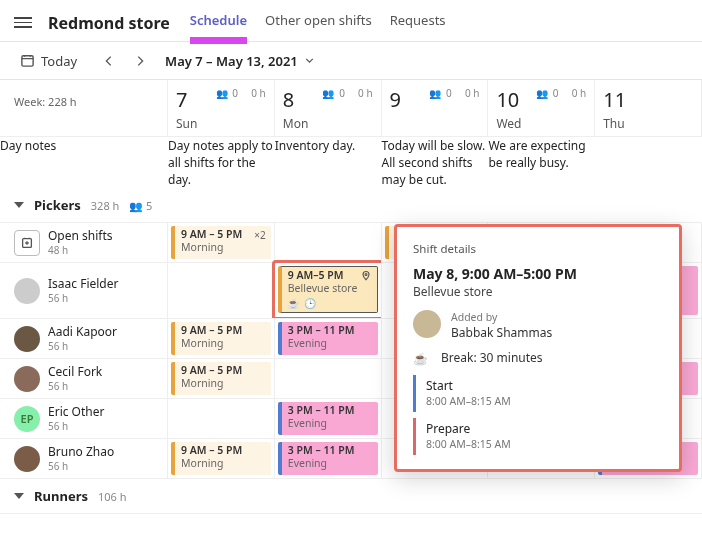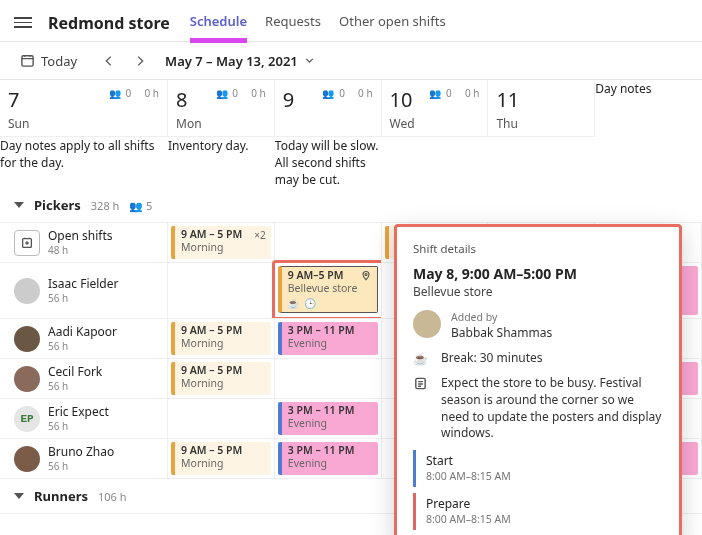--- a/index.html
+++ b/index.html
@@ -11,21 +11,21 @@
     width: 702px;
     height: 535px;
     overflow: hidden;
   }
   .hdr { display:flex; align-items:center; height:42px; padding: 4px 14px 0 14px; gap:16px; border-bottom: 1px solid #e5e5e5; }
   .hmb { width:18px; display:flex; flex-direction:column; gap:3px; cursor:pointer;}
   .hmb span { height:1.5px; background:#444; }
   .title { font-weight:700; font-size:16px; }
   .tabs { display:flex; gap:18px; font-size:13px; color:#555; margin-left:4px;}
   .tab { padding:10px 0 8px 0; cursor:pointer;}
-  .tab.active { color:#5B5FC7; border-bottom: 5px solid #d946ef; font-weight:600;}
+  .tab.active { color:#5B5FC7; border-bottom: 7px solid #d946ef; font-weight:600;}
   .toolbar { display:flex; align-items:center; height:38px; padding:0 14px; gap:12px; font-size:13px; border-bottom: 1px solid #e5e5e5;}
   .tb-btn { display:flex; align-items:center; gap:6px; padding:4px 6px; cursor:pointer; color:#424242; }
   .ic { width:15px;height:15px; display:inline-flex;align-items:center;justify-content:center;}
   .svg { stroke:#555; fill:none; stroke-width:1.5;}
   .range { font-weight:600; display:flex; align-items:center; gap:4px; color:#242424;}
   .grid { display:grid; grid-template-columns: 168px repeat(5, 1fr); }
   .colhdr { border-right:1px solid #eee; border-bottom:1px solid #eee; padding:6px 8px 4px 8px; min-height:48px; position:relative;}
   .colhdr .dnum { font-size:20px; font-weight:400;}
   .colhdr .dname { font-size:12px; color:#555; margin-top:2px;}
   .colhdr .tiny { position:absolute; top:6px; right:8px; font-size:10px; color:#888; display:flex; align-items:center; gap:4px;}
@@ -71,22 +71,22 @@
 
 <div class="hdr">
   <div class="hmb">
       <span></span>
       <span></span>
       <span></span>
     </div>
   <div class="title">Redmond store</div>
   <div class="tabs">
     <div class="tab active">Schedule</div>
+    <div class="tab">Other open shifts</div>
     <div class="tab">Requests</div>
-    <div class="tab">Other open shifts</div>
   </div>
 </div>
 
 <div class="toolbar">
   <div class="tb-btn">
     <span class="ic">
       <svg viewBox="0 0 16 16" width="15" height="15" class="svg">
           <rect x="2" y="3" width="12" height="11" rx="1.5"></rect>
           <path d="M2 6h12M5 2v2M11 2v2"></path>
         </svg>
@@ -112,20 +112,21 @@
     <span class="ic">
         <svg viewBox="0 0 16 16" width="13" height="13" class="svg">
           <path d="M4 6l4 4 4-4"></path>
         </svg>
       </span>
   </div>
 </div>
 
 <div class="grid">
 
+  <div class="weeklabel">Week: 228 h</div>
   <div class="colhdr">
     <div class="dnum">7</div>
     <div class="dname">Sun</div>
     <div class="tiny"><span>👥</span><span>0</span>&nbsp;&nbsp;<span>0 h</span></div>
   </div>
   <div class="colhdr">
     <div class="dnum">8</div>
     <div class="dname">Mon</div>
     <div class="tiny"><span>👥</span><span>0</span>&nbsp;&nbsp;<span>0 h</span></div>
   </div>
@@ -140,20 +141,21 @@
   </div>
   <div class="colhdr">
     <div class="dnum">11</div>
     <div class="dname">Thu</div>
   </div>
 
   <div class="notesrow cell first">Day notes</div>
   <div class="notesrow cell">Day notes apply to all shifts for the day.</div>
   <div class="notesrow cell">Inventory day.</div>
   <div class="notesrow cell">Today will be slow. All second shifts may be cut.</div>
+  <div class="notesrow cell asterisk">We are expecting be really busy.</div>
 
   <div class="grouphdr">
     <span class="caret"></span>
     <span class="gname">Pickers</span>
     <span class="meta">328 h</span>
     <span class="meta"><span>👥</span> <span>5</span></span>
   </div>
 
   <div class="rowlabel">
     <div class="openic">
@@ -258,23 +260,23 @@
   <div class="rowcell"></div>
   <div class="rowcell"></div>
   <div class="rowcell">
       <div class="shift blue">
         <div class="t">10 PM – 6 AM</div>
         <div class="s">Evening</div>
       </div>
     </div>
 
   <div class="rowlabel">
-    <div class="avatar" style="background:#e5e5e5;color:#3a7a3a;font-family:Liberation Mono, monospace;">EP</div>
-    <div class="pn">
-        <span class="nm">Eric Expect</span>
+    <div class="avatar" style="background:#86efac;color:#3a7a3a;">EP</div>
+    <div class="pn">
+        <span class="nm">Eric Other</span>
         <span class="hrs">56 h</span>
       </div>
   </div>
   <div class="rowcell"></div>
   <div class="rowcell">
       <div class="shift blue">
         <div class="t">3 PM – 11 PM</div>
         <div class="s">Evening</div>
       </div>
     </div>
@@ -325,29 +327,20 @@
     <div class="pav"></div>
     <div>
       <div class="small">Added by</div>
       <div>Babbak Shammas</div>
     </div>
   </div>
   <div class="prow">
     <div class="pic">☕</div>
     <div>Break: 30 minutes</div>
   </div>
-  <div class="prow">
-    <div class="pic">
-      <svg viewBox="0 0 16 16" width="15" height="15" class="svg">
-          <rect x="3" y="2.5" width="10" height="11" rx="1.5"></rect>
-          <path d="M5.5 6h5M5.5 8.5h5M5.5 11h3"></path>
-        </svg>
-    </div>
-    <div style="line-height:1.4;">Expect the store to be busy. Festival season is around the corner so we need to update the posters and display windows.</div>
-  </div>
   <div class="activity bu">
     <div class="an">Start</div>
     <div class="at">8:00 AM–8:15 AM</div>
   </div>
   <div class="activity rd">
     <div class="an">Prepare</div>
     <div class="at">8:00 AM–8:15 AM</div>
   </div>
 </div>
 

